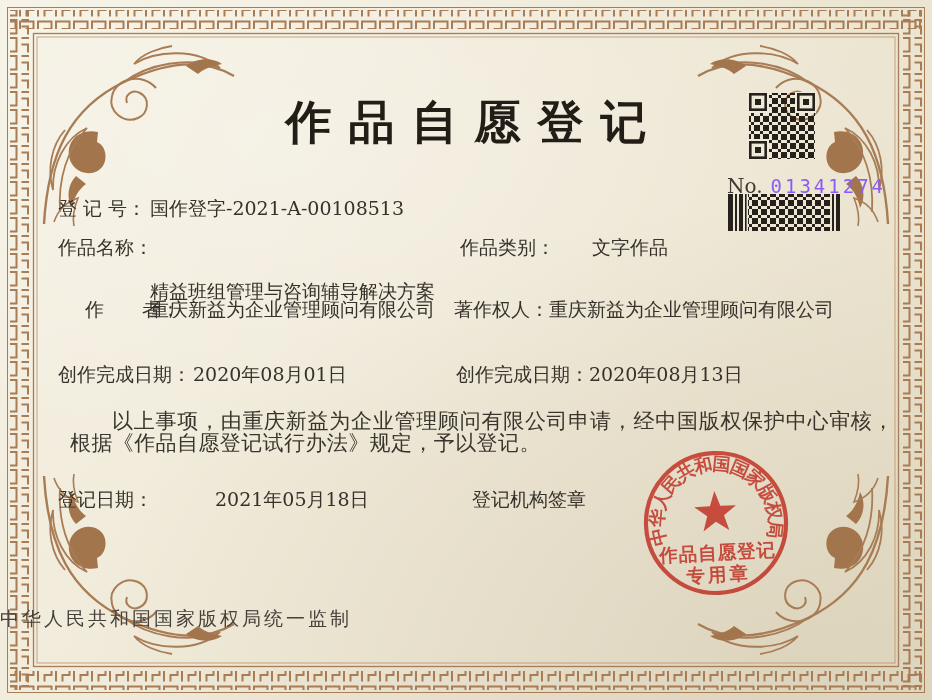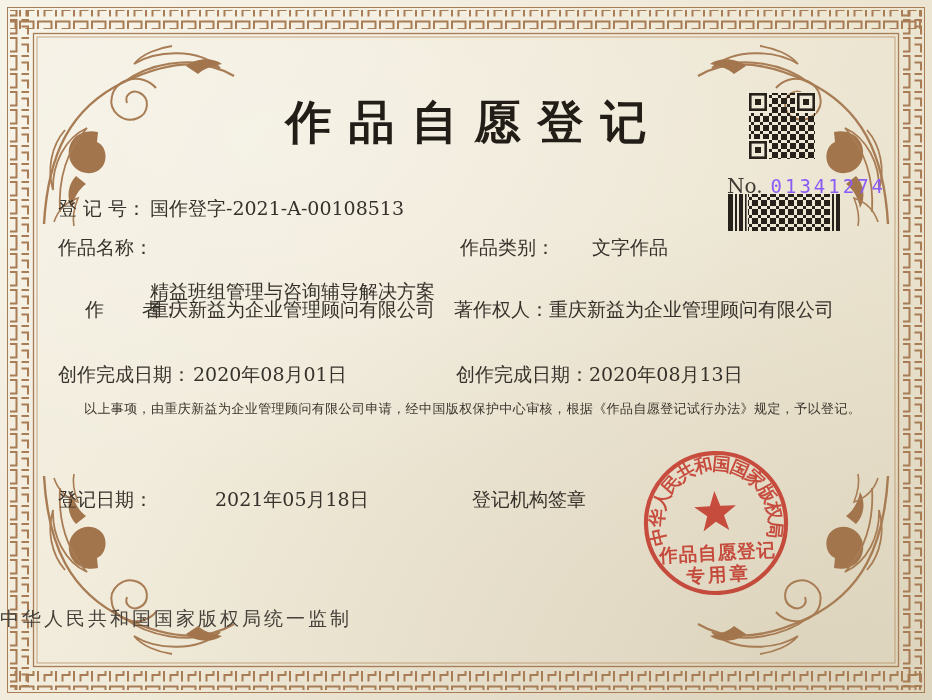--- a/index.html
+++ b/index.html
@@ -28,22 +28,22 @@
   .lbl-reg{left:58px;top:196px;}    .val-reg{left:150px;top:196px;text-align:right;}
   .lbl-name{left:58px;top:235px;}   .val-name{left:150px;top:235px;margin-top:44px;}
   .lbl-type{left:460px;top:235px;}  .val-type{left:566px;top:235px;margin-left:26px;}
   .lbl-author{left:58px;top:297px;margin-left:27px;} .val-author{left:150px;top:297px;}
   .lbl-owner{left:454px;top:297px;} .val-owner{left:549px;top:297px;}
   .lbl-cdate{left:58px;top:362px;}  .val-cdate{left:193px;top:362px;}
   .lbl-pdate{left:456px;top:362px;} .val-pdate{left:589px;top:362px;}
   .lbl-rdate{left:58px;top:487px;}  .val-rdate{left:215px;top:487px;}
   .lbl-orgsign{left:472px;top:487px;}
   .statement{
-    position:absolute;left:58px;top:398px;width:824px;margin:0;
-    font-size:13px;line-height:22px;color:#3a352c;text-indent:2em;
+    position:absolute;left:58px;top:398px;width:824px;margin:12px;
+    font-size:21px;line-height:22px;color:#3a352c;text-indent:2em;
     letter-spacing:.4px;text-align:justify;
   }
   .footer{
     position:absolute;left:0;right:0;top:606px;
     font-size:19px;letter-spacing:3px;color:#46413a;
   }
   .seal{position:absolute;left:606px;top:413px;width:220px;height:220px;mix-blend-mode:multiply;}
 </style>
 </head>
 <body>

